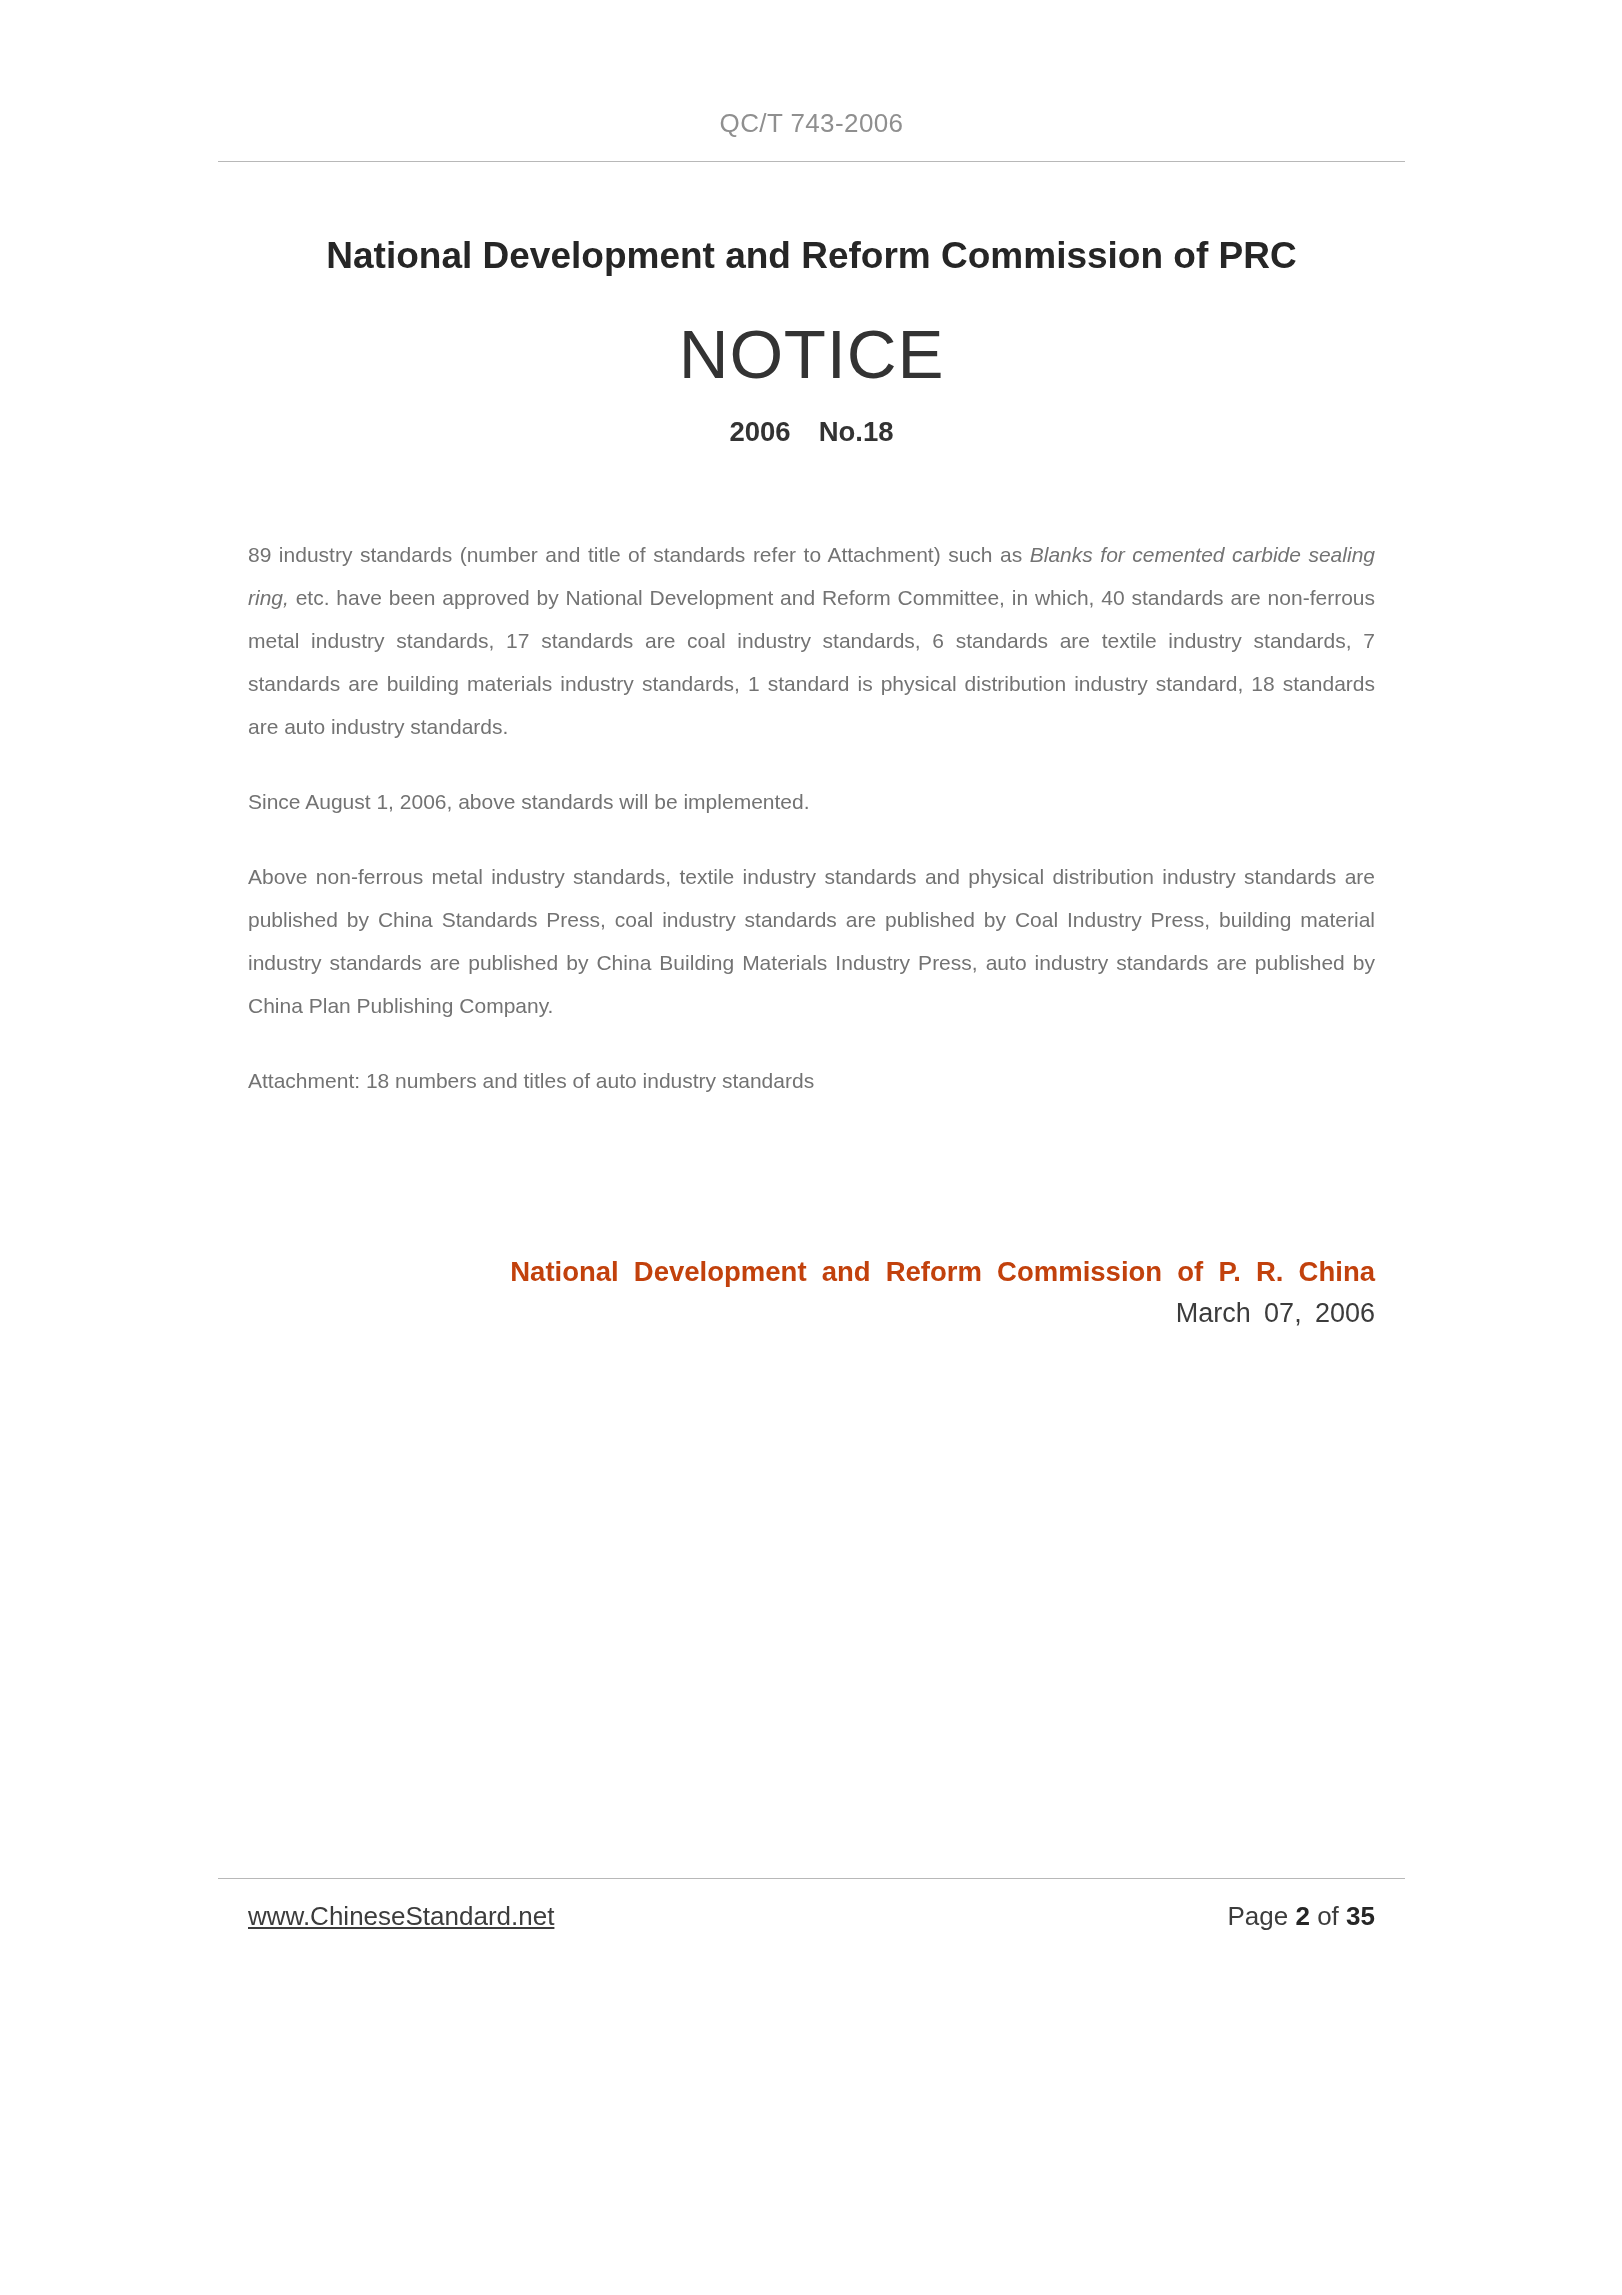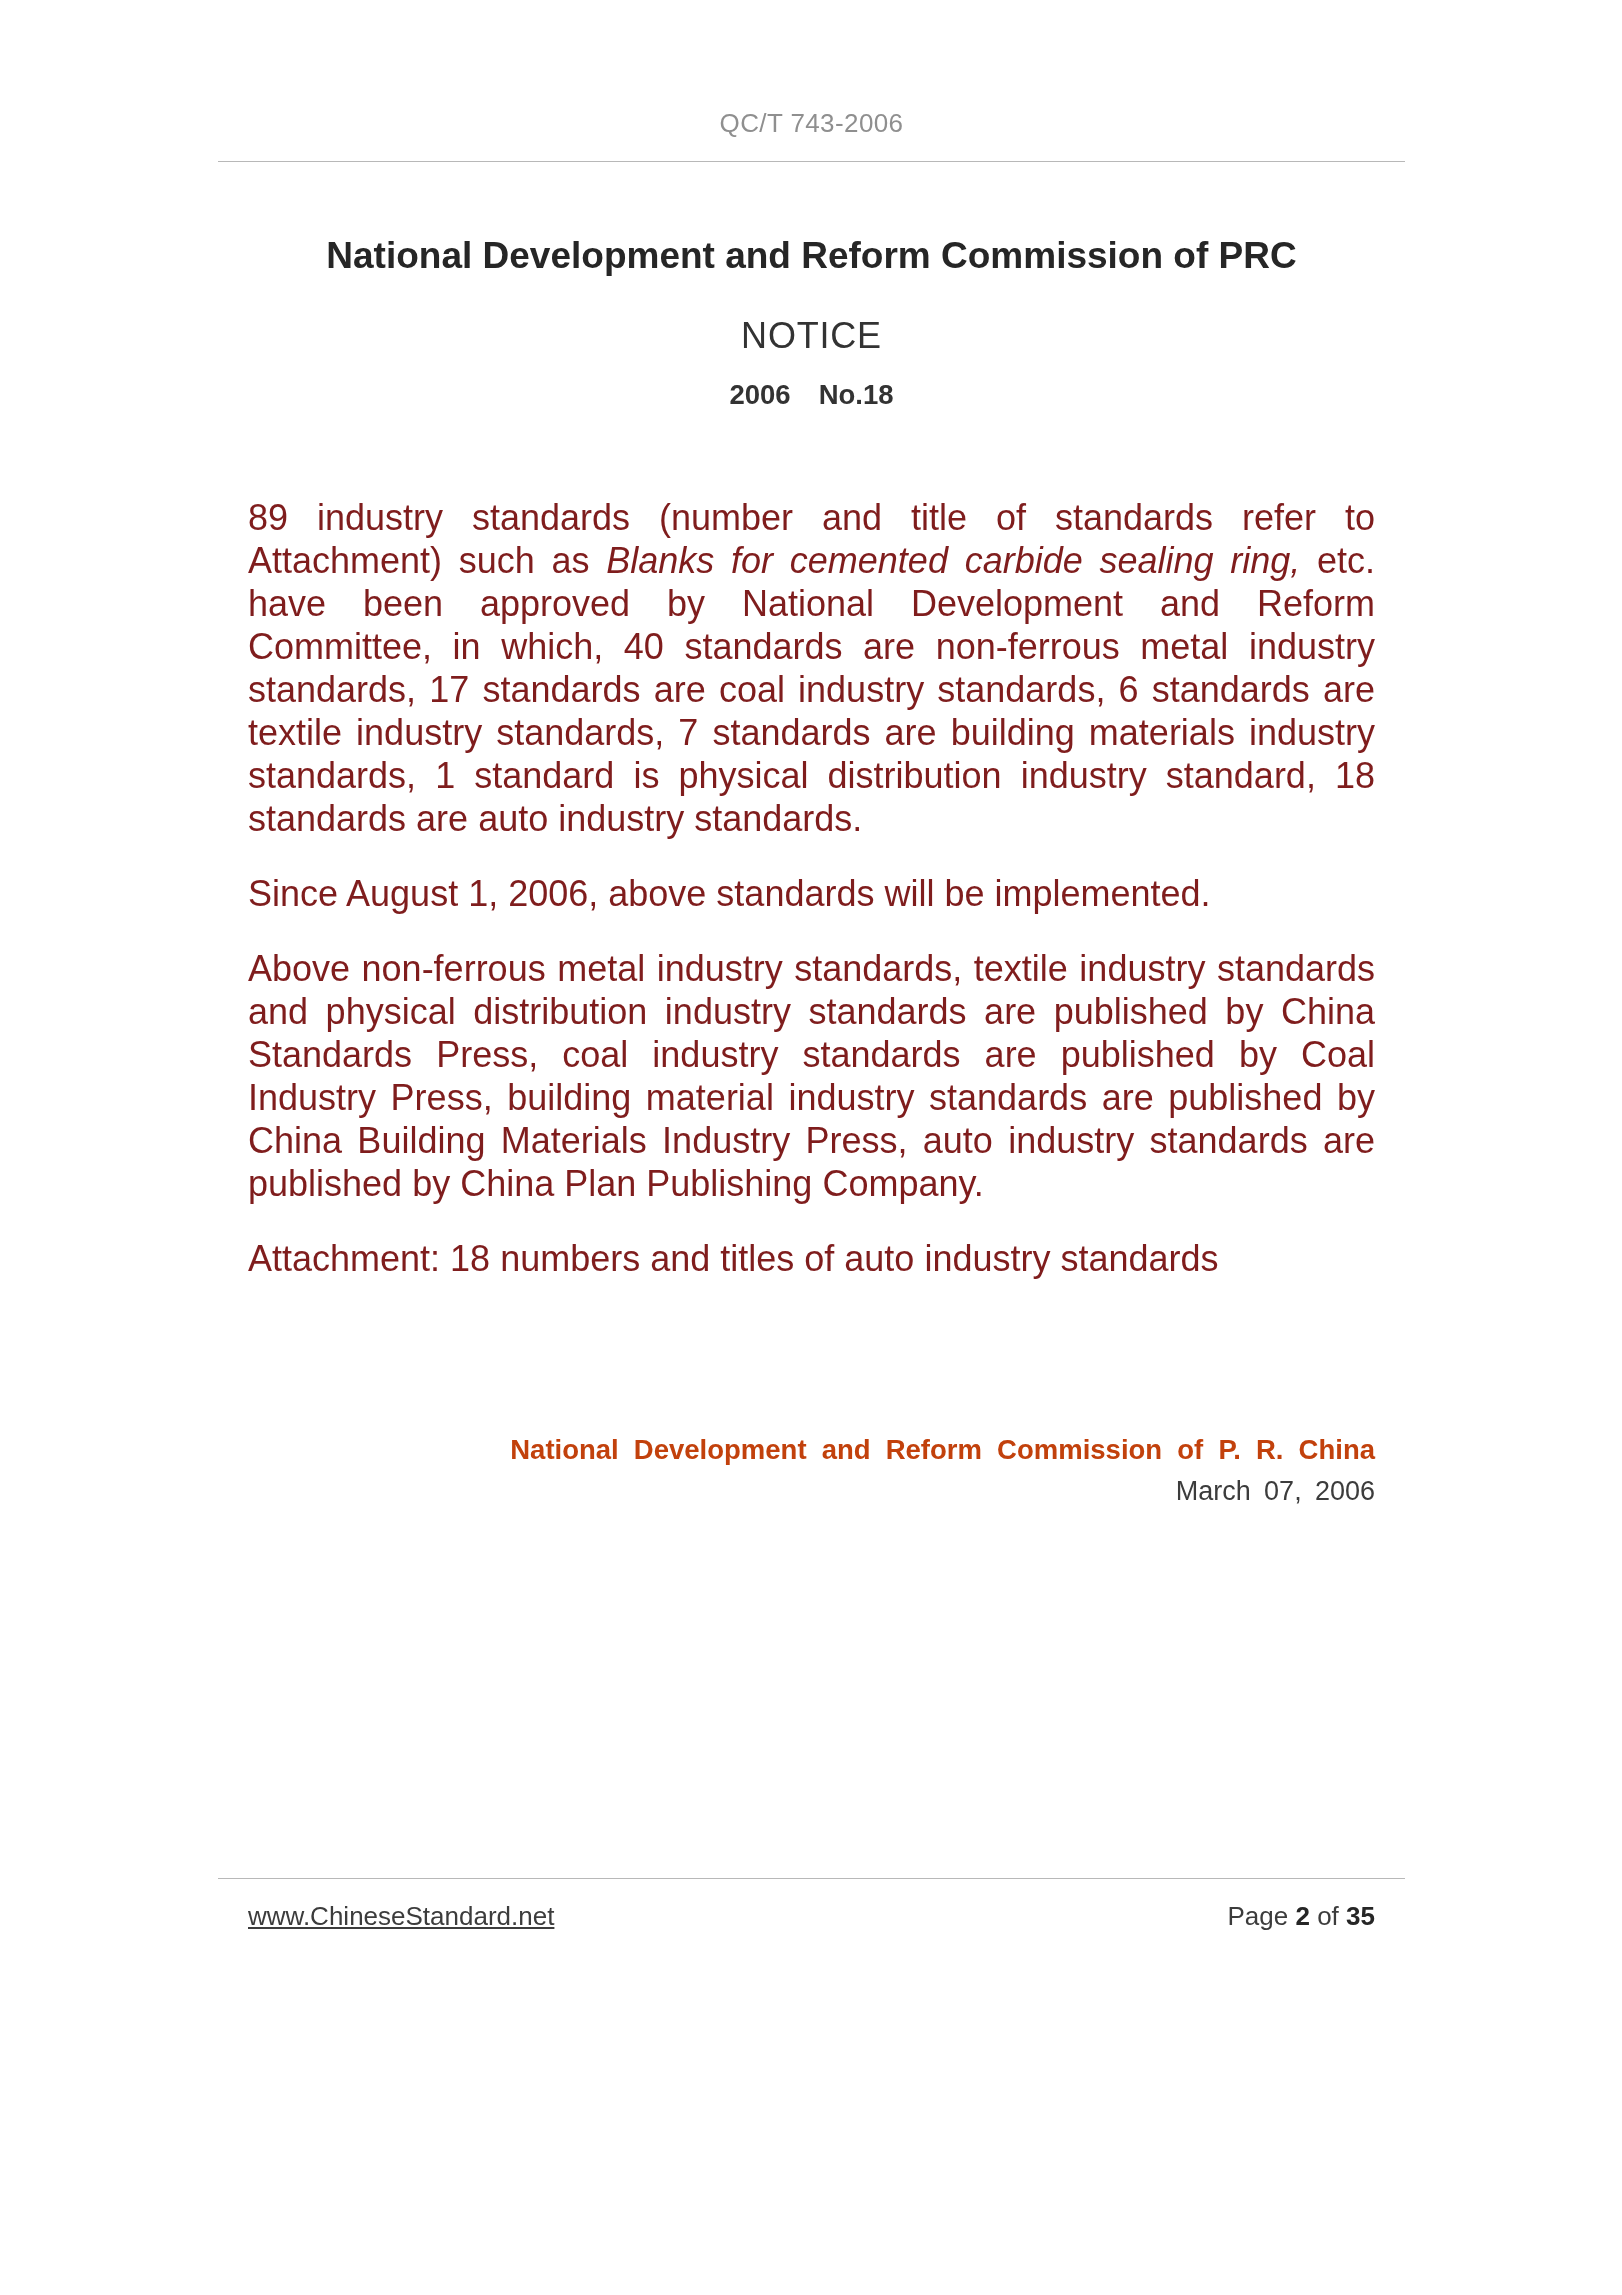--- a/index.html
+++ b/index.html
@@ -30,38 +30,38 @@
   .commission-title {
     margin-top: 73px;
     text-align: center;
     font-size: 37px;
     font-weight: bold;
     color: #262626;
   }
   .notice-heading {
     margin-top: 38px;
     text-align: center;
-    font-size: 36px;
+    font-size: 69px;
     font-weight: 400;
     color: #333333;
     letter-spacing: 0.8px;
   }
   .notice-number {
     margin-top: 22px;
     text-align: center;
     font-size: 27.5px;
     font-weight: bold;
     color: #333333;
   }
   .notice-number .no { margin-left: 28px; }
   p.body-par {
-    font-size: 36px;
+    font-size: 21px;
     line-height: 43px;
     margin-top: 32px;
-    color: #7f1d1d;
+    color: #737373;
   }
   p.first { margin-top: 85px; }
   .justify { text-align: justify; }
   .signature-block {
     margin-top: 154px;
     text-align: right;
   }
   .sig-name {
     font-size: 27.5px;
     font-weight: bold;

